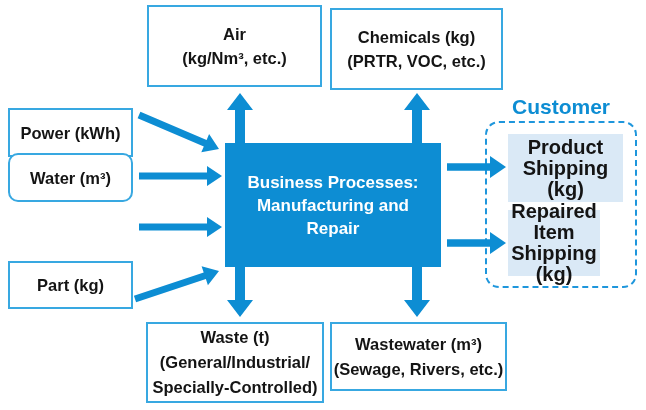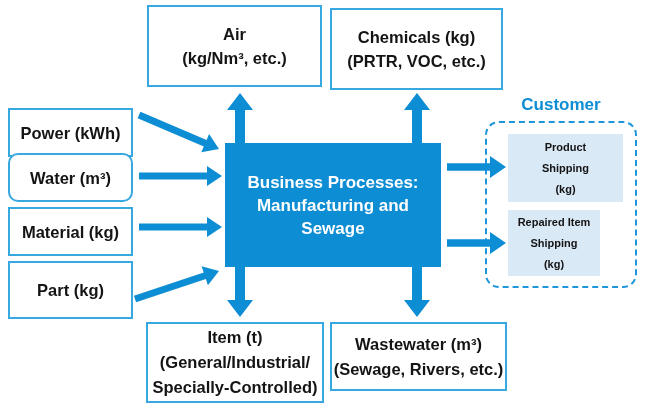--- a/index.html
+++ b/index.html
@@ -22,47 +22,46 @@
     background:#ffffff;border:2px solid var(--box-border);
     font-size:16.5px;line-height:24px;white-space:pre-line;
   }
   .process-box{
     background:var(--primary);color:#ffffff;font-size:17px;line-height:23px;white-space:pre-line;
   }
   .customer-frame{
     position:absolute;box-sizing:border-box;border:2px dashed var(--dash-border);border-radius:14px;
   }
   .customer-title{
-    position:absolute;text-align:center;font-weight:bold;font-size:17px;color:var(--primary);
+    position:absolute;text-align:center;font-weight:bold;font-size:21px;color:var(--primary);
   }
   .shipping-box{
-    background:var(--light-fill);font-size:11px;line-height:21px;white-space:pre-line;
+    background:var(--light-fill);font-size:20px;line-height:21px;white-space:pre-line;
   }
   .arrow-layer{position:absolute;left:0;top:0;pointer-events:none;}
 </style>
 </head>
 <body>
 
 <div class="canvas">
 
   <div class="box outline-box" style="left:147px;top:5px;width:175px;height:82px;">Air
 (kg/Nm³, etc.)</div>
   <div class="box outline-box" style="left:330px;top:8px;width:173px;height:82px;">Chemicals (kg)
 (PRTR, VOC, etc.)</div>
 
   <div class="box outline-box" style="left:8px;top:108px;width:125px;height:49px;">Power (kWh)</div>
   <div class="box outline-box" style="left:8px;top:153px;width:125px;height:49px;border-radius:10px;">Water (m³)</div>
-  <div class="box outline-box" style="left:8px;top:207px;width:125px;height:49px;">Material (kg)</div>
-  <div class="box outline-box" style="left:8px;top:261px;width:125px;height:58px;">Part (kg)</div>
+  <div class="box outline-box" style="left:8px;top:261px;width:125px;height:48px;">Part (kg)</div>
 
   <div class="box process-box" style="left:225px;top:143px;width:216px;height:124px;">Business Processes:
 Manufacturing and
-Sewage</div>
+Repair</div>
 
-  <div class="box outline-box" style="left:146px;top:322px;width:178px;height:81px;line-height:25px;">Item (t)
+  <div class="box outline-box" style="left:146px;top:322px;width:178px;height:81px;line-height:25px;">Waste (t)
 (General/Industrial/
 Specially-Controlled)</div>
   <div class="box outline-box" style="left:330px;top:322px;width:177px;height:69px;line-height:25px;">Wastewater (m³)
 (Sewage, Rivers, etc.)</div>
 
   <div class="customer-title" style="left:485px;top:95px;width:152px;">Customer</div>
   <div class="customer-frame" style="left:485px;top:121px;width:152px;height:167px;"></div>
   <div class="box shipping-box" style="left:508px;top:134px;width:115px;height:68px;">Product
 Shipping
 (kg)</div>

